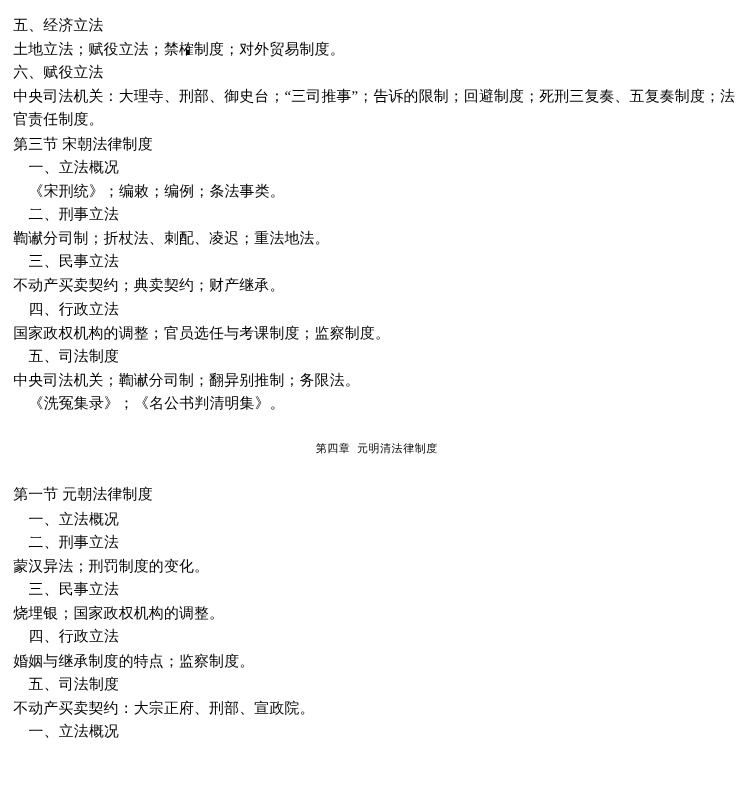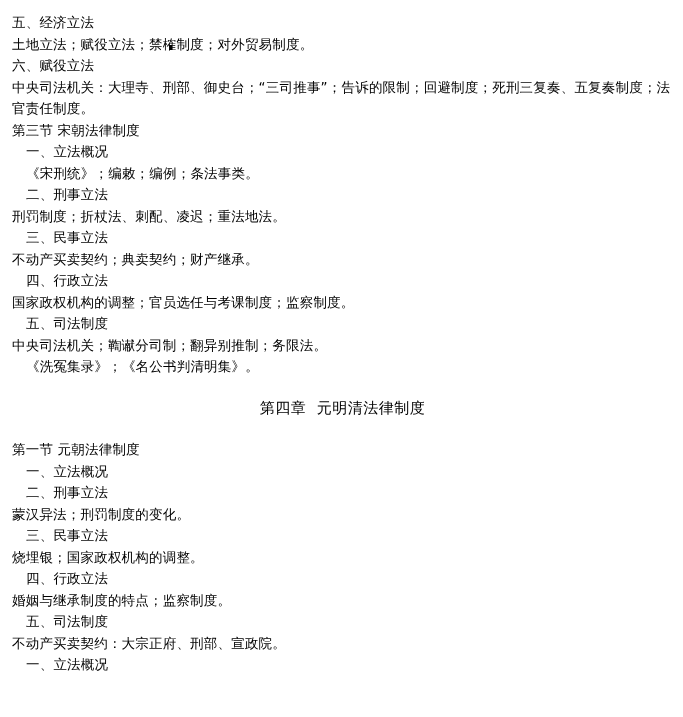--- a/index.html
+++ b/index.html
@@ -13,35 +13,36 @@
     font-family: "DejaVu Sans", "Liberation Sans", sans-serif;
     color: #000000;
     overflow: hidden;
   }
   .page {
     width: 683px;
     height: 503px;
     box-sizing: border-box;
     padding: 12px 10px 0 12px;
     position: relative;
+    font-family: Liberation Serif, serif;
   }
   .line {
     font-size: 13.5px;
     line-height: 21.5px;
     white-space: pre-wrap;
     letter-spacing: 0.2px;
   }
   .indent-1 {
     padding-left: 14px;
   }
   .center {
     text-align: center;
   }
   .chapter-heading {
-    font-size: 15px;
+    font-size: 10px;
     line-height: 21.5px;
     letter-spacing: 0.5px;
   }
   .gap-before {
     margin-top: 20px;
   }
   .gap-after {
     margin-bottom: 20px;
   }
 </style>
@@ -51,21 +52,21 @@
 <div class="page">
   <div id="content">
       <div class="line">五、经济立法</div>
       <div class="line">土地立法；赋役立法；禁榷制度；对外贸易制度。</div>
       <div class="line">六、赋役立法</div>
       <div class="line">中央司法机关：大理寺、刑部、御史台；“三司推事”；告诉的限制；回避制度；死刑三复奏、五复奏制度；法官责任制度。</div>
       <div class="line">第三节 宋朝法律制度</div>
       <div class="line indent-1">一、立法概况</div>
       <div class="line indent-1">《宋刑统》；编敕；编例；条法事类。</div>
       <div class="line indent-1">二、刑事立法</div>
-      <div class="line">刑罚制度；折杖法、刺配、凌迟；重法地法。</div>
+      <div class="line">鞫谳分司制；折杖法、刺配、凌迟；重法地法。</div>
       <div class="line indent-1">三、民事立法</div>
       <div class="line">不动产买卖契约；典卖契约；财产继承。</div>
       <div class="line indent-1">四、行政立法</div>
       <div class="line">国家政权机构的调整；官员选任与考课制度；监察制度。</div>
       <div class="line indent-1">五、司法制度</div>
       <div class="line">中央司法机关；鞫谳分司制；翻异别推制；务限法。</div>
       <div class="line indent-1">《洗冤集录》；《名公书判清明集》。</div>
       <div class="line chapter-heading center gap-before gap-after">第四章  元明清法律制度</div>
       <div class="line">第一节 元朝法律制度</div>
       <div class="line indent-1">一、立法概况</div>

